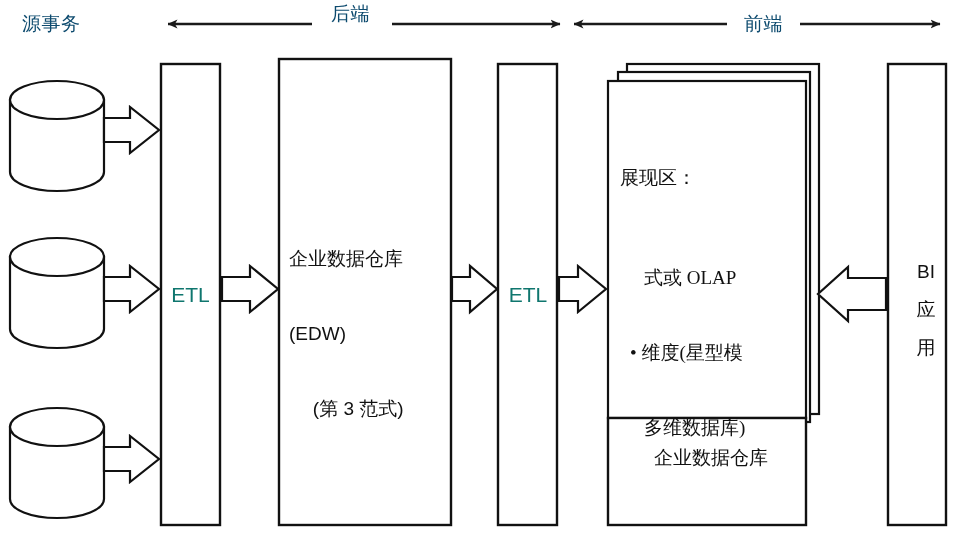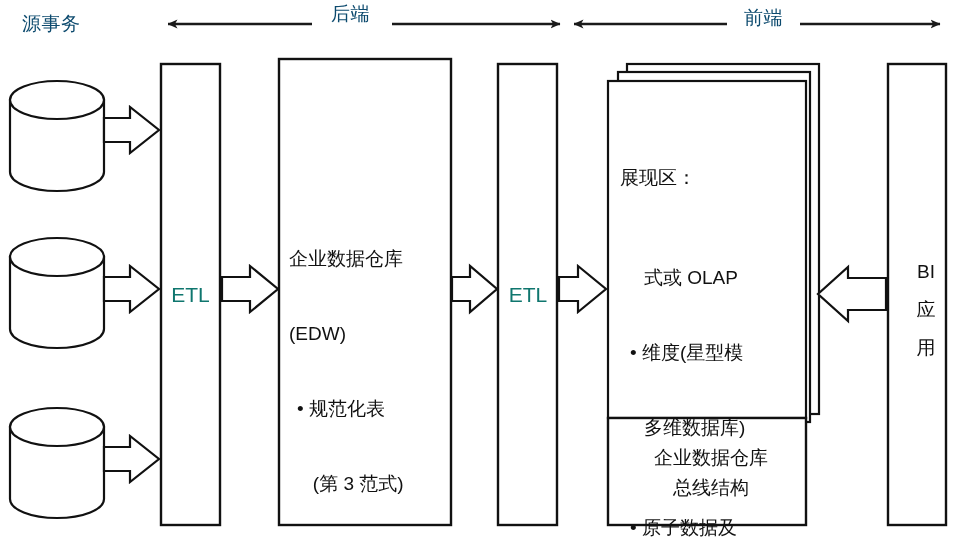--- a/index.html
+++ b/index.html
@@ -11,38 +11,38 @@
   .stage{position:absolute;left:0;top:0;width:961px;height:544px;}
   svg.layer{position:absolute;left:0;top:0;width:961px;height:544px;}
 
   
   .band-label{
     position:absolute;font-size:19px;line-height:19px;color:#0c4a6e;
     white-space:nowrap;letter-spacing:0.5px;
   }
   #lbl-source{left:22px;top:14px;}
   #lbl-backend{left:331px;top:4px;}
-  #lbl-frontend{left:744px;top:8px;text-align:right;}
+  #lbl-frontend{left:744px;top:14px;text-align:right;}
 
   
   .box-text{position:absolute;font-size:19px;line-height:25px;color:#111;white-space:pre;}
 
   .etl-label{
     position:absolute;font-size:21px;line-height:21px;color:#0f766e;
     text-align:center;white-space:nowrap;
   }
   #etl1-label{left:160px;top:284px;width:61px;}
   #etl2-label{left:497px;top:284px;width:62px;}
 
   #edw-block{left:289px;top:196px;width:160px;}
   #edw-block .ln{display:block;}
   #edw-block .bul{padding-left:22px;text-indent:-14px;}
 
   #pres-block{left:620px;top:115px;width:175px;}
-  #pres-block .ln{display:block;}
+  #pres-block .ln{display:block;font-family:Liberation Serif, serif;}
   #pres-block .bul{padding-left:24px;text-indent:-14px;}
   #pres-block .cont{padding-left:24px;}
 
   #bus-block{
     position:absolute;left:609px;top:443px;width:204px;
     font-size:19px;line-height:30px;text-align:center;color:#111;
   }
   #bi-block{
     position:absolute;left:889px;top:253px;width:74px;
     font-size:19px;line-height:38px;text-align:center;color:#111;
@@ -124,45 +124,42 @@
   <div class="band-label" id="lbl-source">源事务</div>
   <div class="band-label" id="lbl-backend">后端</div>
   <div class="band-label" id="lbl-frontend">前端</div>
 
   <div class="etl-label" id="etl1-label">ETL</div>
   <div class="etl-label" id="etl2-label">ETL</div>
 
   <div class="box-text" id="edw-block">
     <span class="ln">企业数据仓库</span>
     <span class="ln">(EDW)</span>
-    <span class="ln bul">•&nbsp;<span>规范化表</span></span>
     <span class="ln bul">&nbsp;&nbsp;&nbsp;<span>(第 3 范式)</span></span>
     
   </div>
 
   <div class="box-text" id="pres-block">
     <span class="ln">展现区：</span>
 
     <span class="ln cont">式或 OLAP</span>
     <span class="ln bul">•&nbsp;<span>维度(星型模</span></span>
     <span class="ln cont">多维数据库)</span>
 
-    <span class="ln bul">•&nbsp;<span>原子数据及</span></span>
     
 
     
     
 
     
     
   </div>
 
   <div id="bus-block">
     <div>企业数据仓库</div>
-    <div>总线结构</div>
   </div>
 
   <div id="bi-block">
     <span class="ln">BI</span>
     <span class="ln">应</span>
     <span class="ln">用</span>
   </div>
 
 </div>
 

